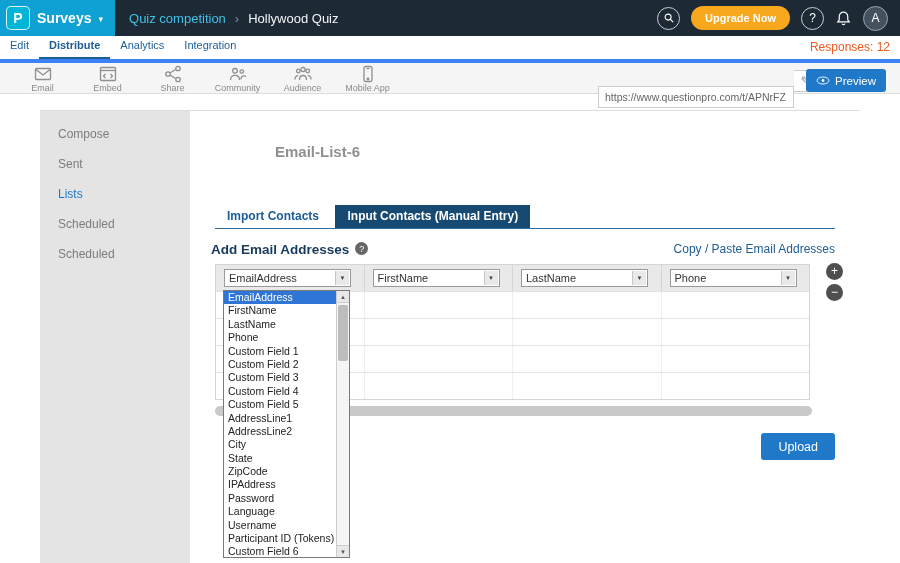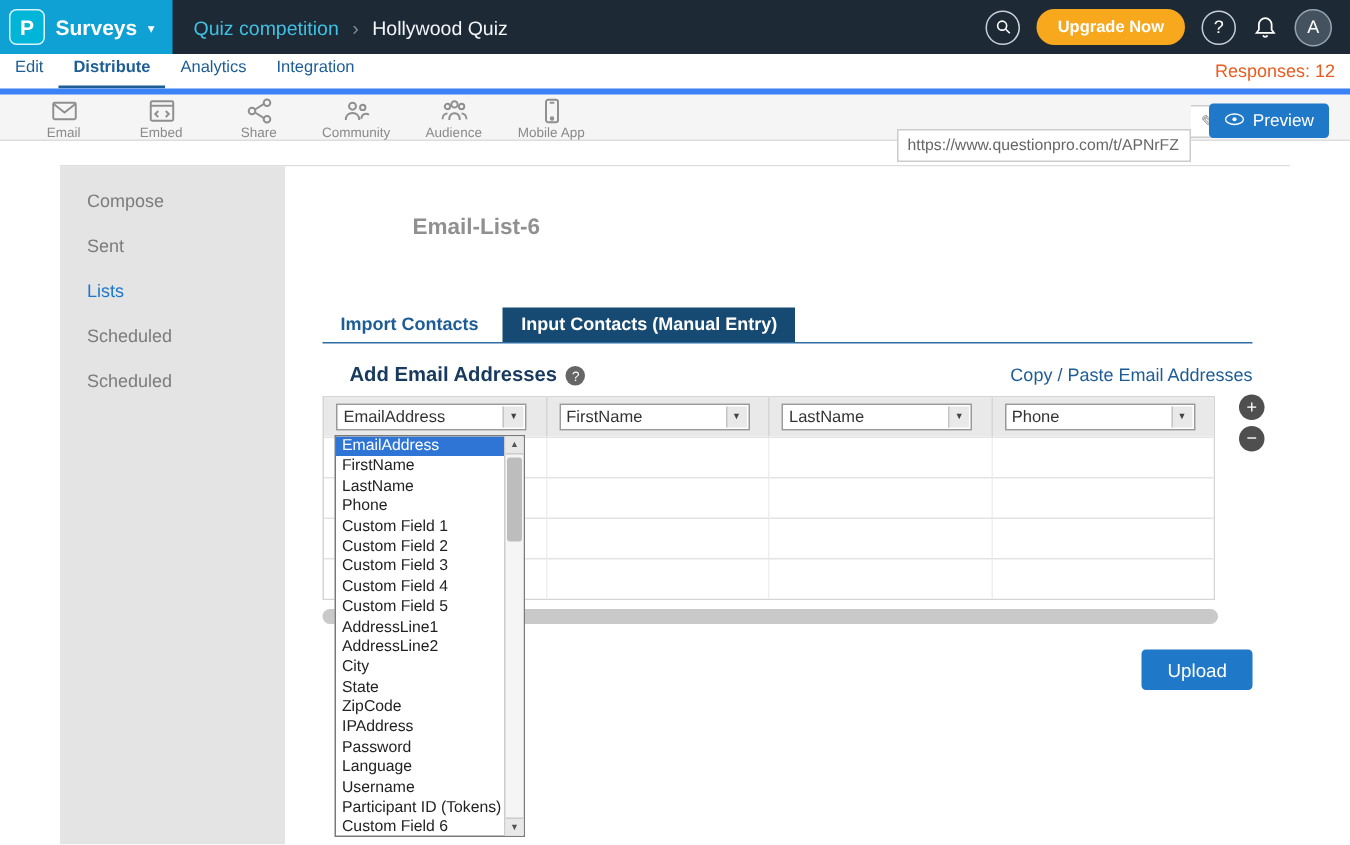--- a/index.html
+++ b/index.html
@@ -45,21 +45,21 @@
   .side-item { height:30px; line-height:30px; padding-left:18px; font-size:12px; color:#7c7c7c; cursor:pointer; }
   .side-item.active { color:#1e78c8; }
   .main { position:absolute; left:150px; right:0; top:0; bottom:0; background:#fff; }
 
   .list-title { position:absolute; left:85px; top:32px; font-size:15px; color:#909090; }
 
   .tabs { position:absolute; left:25px; top:94px; width:620px; height:24px; border-bottom:1px solid #2d6da3; }
   .tab { display:inline-block; height:23px; line-height:23px; padding:0 12px; font-size:12px; font-weight:bold; color:#1d5d96; cursor:pointer; }
   .tab.active { background:#174a73; color:#fff; }
 
-  .section-row { position:absolute; left:43px; right:25px; top:131px; display:flex; align-items:flex-end; }
+  .section-row { position:absolute; left:21px; right:25px; top:131px; display:flex; align-items:flex-start; }
   .section-title { font-size:13.5px; font-weight:bold; color:#173a5e; }
   .help-dot { width:13px; height:13px; border-radius:50%; background:#666; color:#fff; font-size:9px; display:inline-flex; align-items:center; justify-content:center; margin-left:6px; cursor:pointer; }
   .copy-link { margin-left:auto; font-size:12px; color:#1d5d96; text-decoration:none; cursor:pointer; }
 
   .grid { position:absolute; left:25px; top:153px; width:595px; border:1px solid #d5d5d5; }
   .grid-head { display:flex; height:26px; background:#e9e9e9; }
   .grid-head .cell { border-right:1px solid #d5d5d5; display:flex; align-items:center; }
   .grid-row { display:flex; height:27px; border-top:1px solid #e3e3e3; background:#fff; }
   .grid-row .cell { border-right:1px solid #efefef; }
   .cell { flex:1; }

